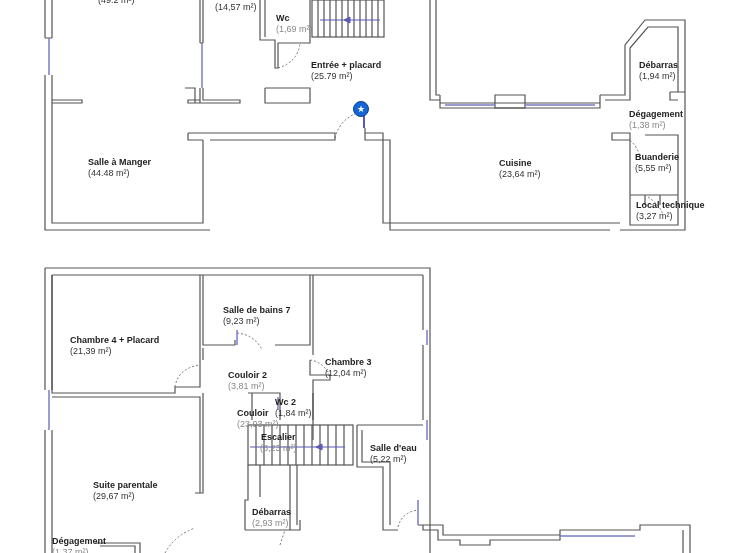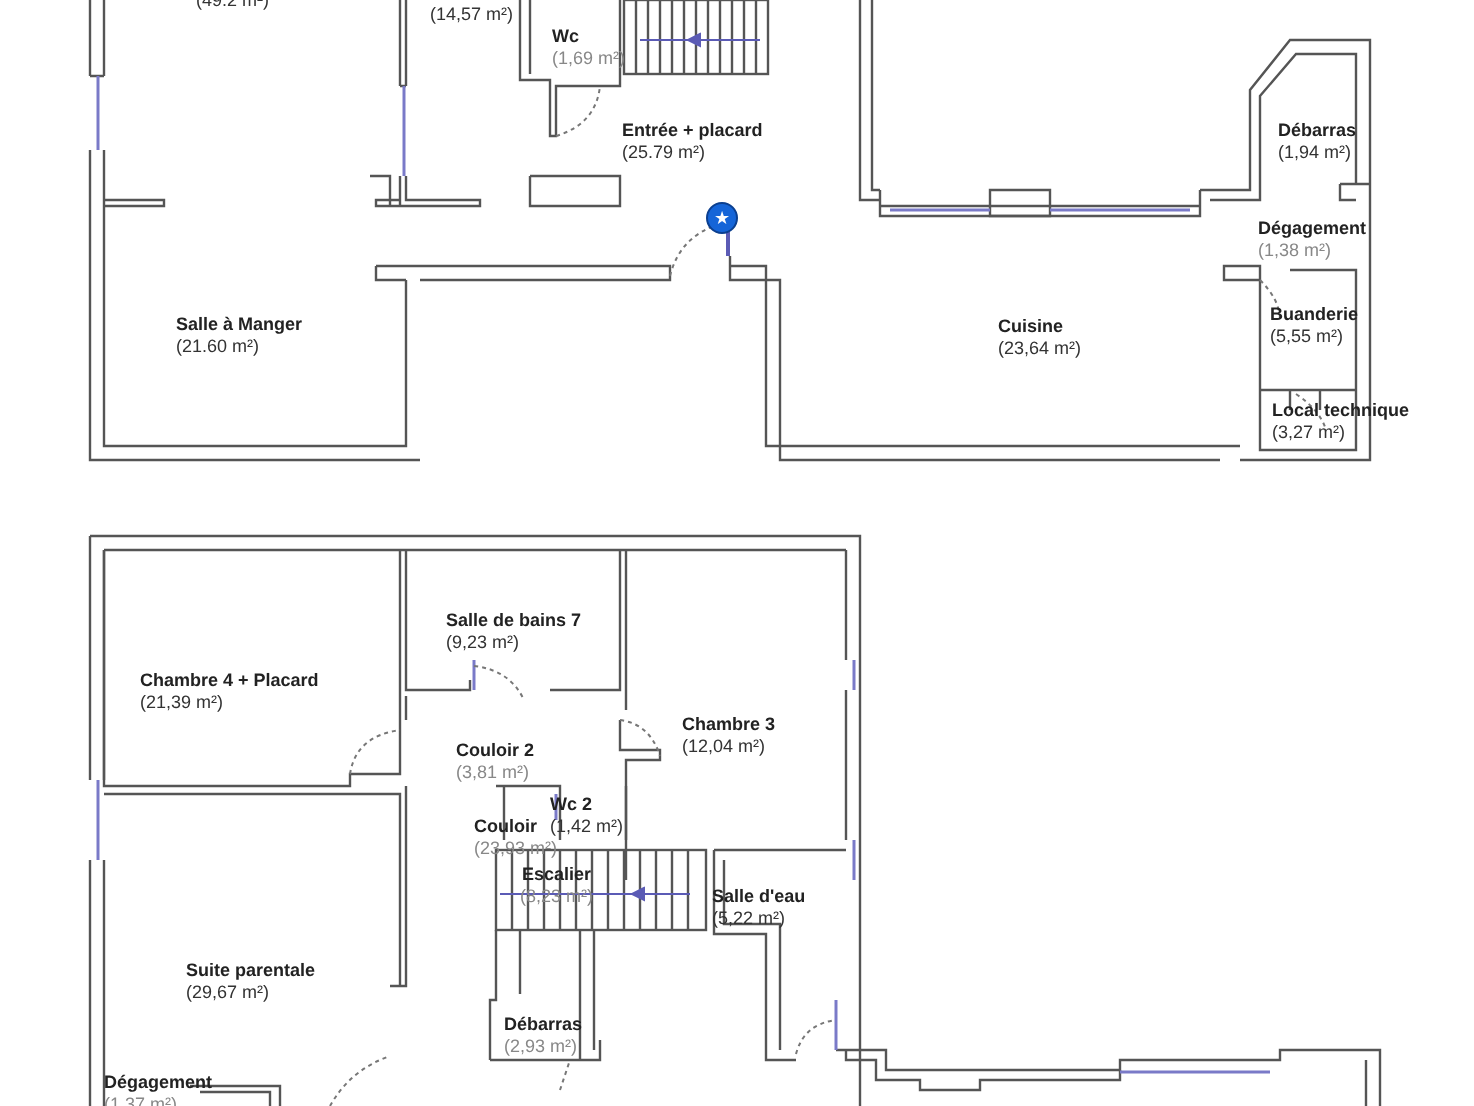--- a/index.html
+++ b/index.html
@@ -124,21 +124,21 @@
 <div class="room" style="left:639px;top:60px;">
   <span class="name">Débarras</span>
   <span class="area">(1,94 m²)</span>
 </div>
 <div class="room" style="left:629px;top:109px;">
   <span class="name">Dégagement</span>
   <span class="area faint">(1,38 m²)</span>
 </div>
 <div class="room" style="left:88px;top:157px;">
   <span class="name">Salle à Manger</span>
-  <span class="area">(21.60 m²)</span>
+  <span class="area">(44.48 m²)</span>
 </div>
 <div class="room" style="left:499px;top:158px;">
   <span class="name">Cuisine</span>
   <span class="area">(23,64 m²)</span>
 </div>
 <div class="room" style="left:635px;top:152px;">
   <span class="name">Buanderie</span>
   <span class="area">(5,55 m²)</span>
 </div>
 <div class="room" style="left:636px;top:200px;">
@@ -150,41 +150,41 @@
 <div class="marker" style="left:353px;top:101px;">★</div>
 
 <div class="room" style="left:223px;top:305px;">
   <span class="name">Salle de bains 7</span>
   <span class="area">(9,23 m²)</span>
 </div>
 <div class="room" style="left:70px;top:335px;">
   <span class="name">Chambre 4 + Placard</span>
   <span class="area">(21,39 m²)</span>
 </div>
-<div class="room" style="left:341px;top:357px;">
+<div class="room" style="left:325px;top:357px;">
   <span class="name">Chambre 3</span>
   <span class="area">(12,04 m²)</span>
 </div>
 <div class="room" style="left:228px;top:370px;">
   <span class="name">Couloir 2</span>
   <span class="area faint">(3,81 m²)</span>
 </div>
 <div class="room" style="left:275px;top:397px;">
   <span class="name">Wc 2</span>
-  <span class="area">(1,42 m²)</span>
+  <span class="area">(1,84 m²)</span>
 </div>
 <div class="room" style="left:205px;top:408px;margin-left:32px;">
   <span class="name">Couloir</span>
   <span class="area faint">(23,93 m²)</span>
 </div>
 <div class="room" style="left:260px;top:432px;text-align:center;">
   <span class="name">Escalier</span>
   <span class="area faint">(8,23 m²)</span>
 </div>
-<div class="room" style="left:356px;top:443px;">
+<div class="room" style="left:370px;top:443px;">
   <span class="name">Salle d'eau</span>
   <span class="area">(5,22 m²)</span>
 </div>
 <div class="room" style="left:93px;top:480px;">
   <span class="name">Suite parentale</span>
   <span class="area">(29,67 m²)</span>
 </div>
 <div class="room" style="left:252px;top:507px;">
   <span class="name">Débarras</span>
   <span class="area faint">(2,93 m²)</span>

